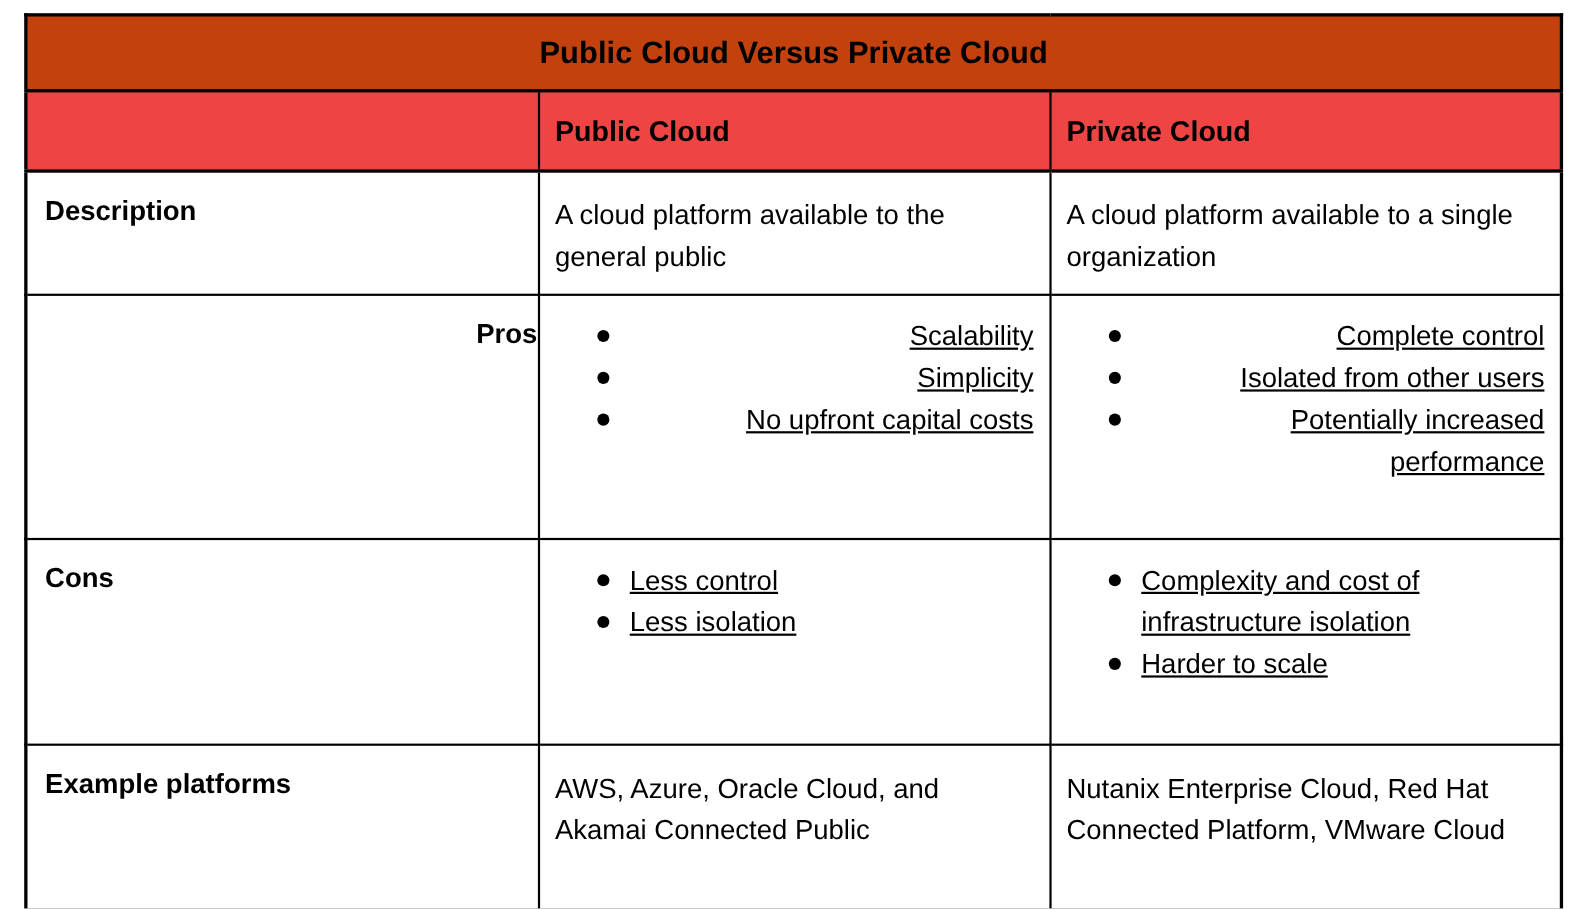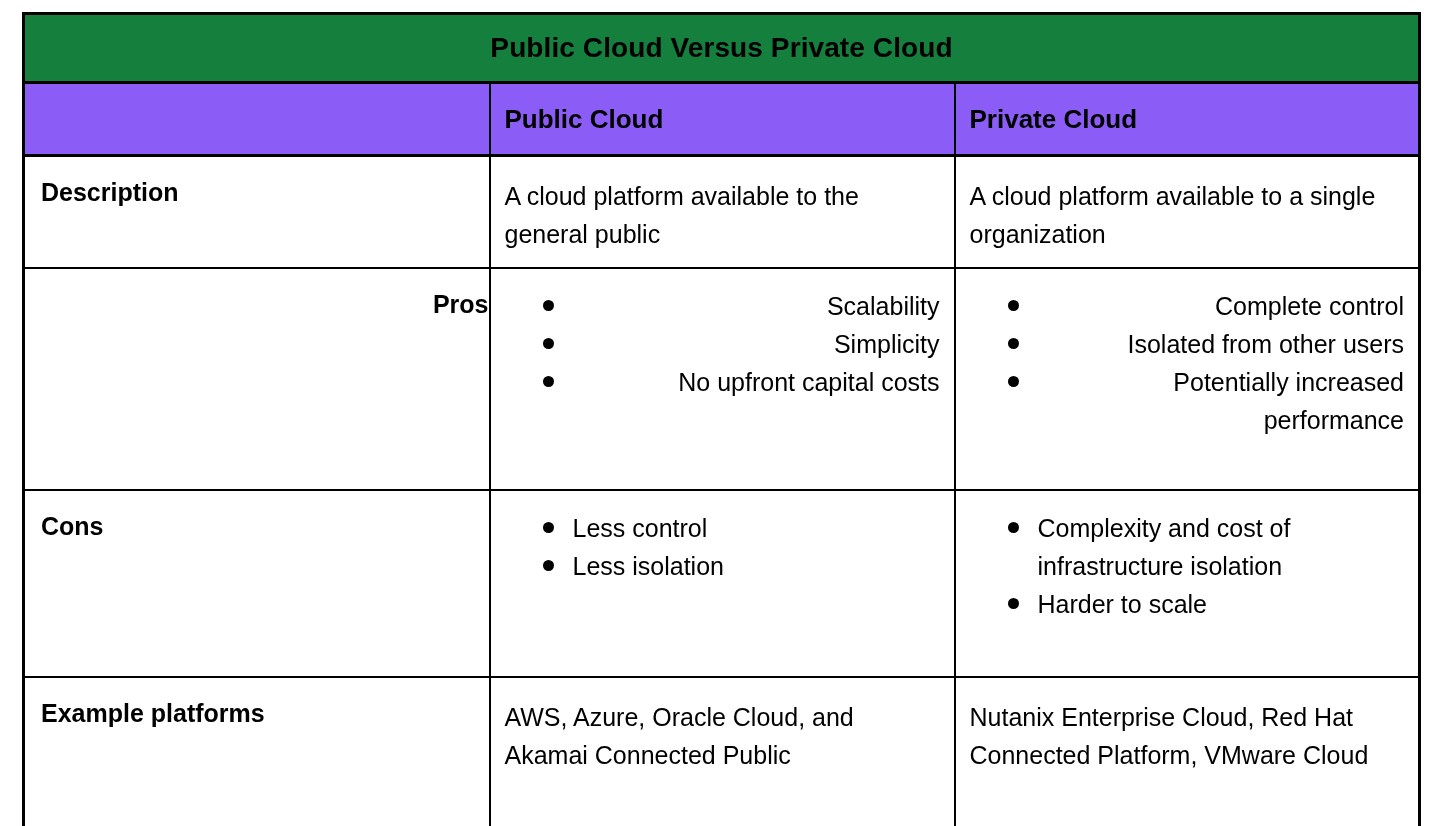--- a/index.html
+++ b/index.html
@@ -45,35 +45,35 @@
     padding: 0;
   }
 
   
   col.c-label   { width: 466px; }
   col.c-public  { width: 465px; }
   col.c-private { width: 465px; }
 
   
   .row-title td {
-    background: #15803d;
+    background: #c2410c;
     height: 66px;
     border-bottom: 3px solid #000000;
     text-align: center;
   }
   .title-text {
     font-size: 28px;
     font-weight: bold;
     line-height: 66px;
     letter-spacing: 0.1px;
   }
 
   
   .row-header td {
-    background: #8b5cf6;
+    background: #ef4444;
     height: 70px;
     border-bottom: 3px solid #000000;
     margin-top: 40px;
   }
   .hdr-text {
     font-size: 26px;
     font-weight: bold;
     padding: 0 0 0 14px;
     line-height: 70px;
     white-space: nowrap;
@@ -105,20 +105,21 @@
     margin: 18px 14px 0 14px;
     padding: 0 0 0 38px;
     list-style: none;
   }
   ul.bullets li {
     position: relative;
     font-size: 25px;
     line-height: 1.52;
     padding: 0 0 0 30px;
     margin: 0;
+    text-decoration: underline;
   }
   ul.bullets li::before {
     content: "";
     position: absolute;
     left: 0;
     top: 13px;
     width: 11px;
     height: 11px;
     border-radius: 50%;
     background: #000000;

